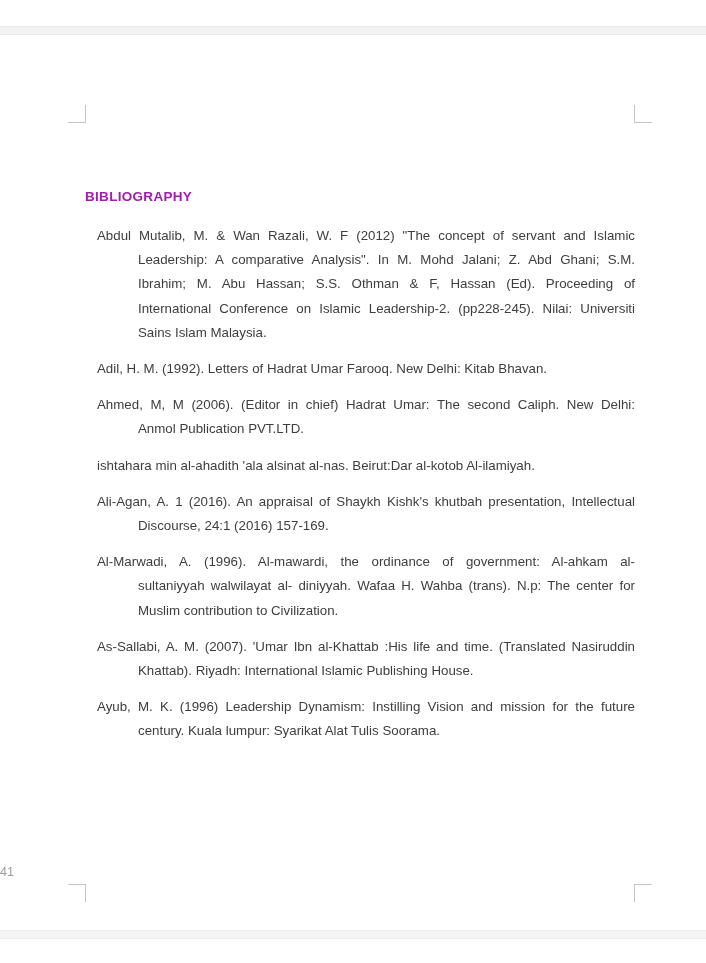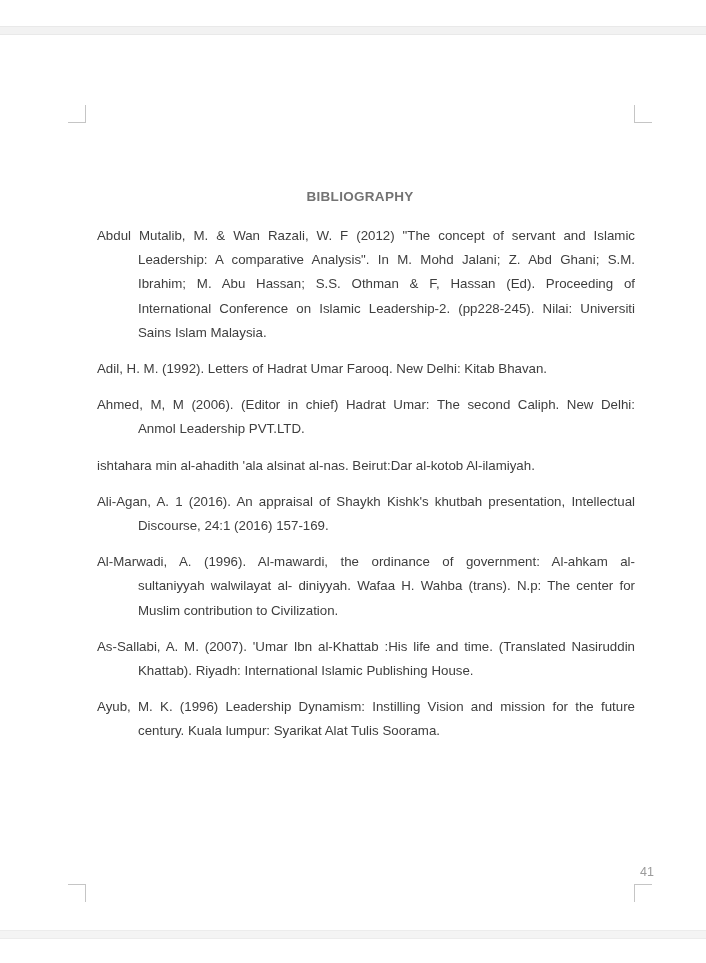--- a/index.html
+++ b/index.html
@@ -34,25 +34,24 @@
   .mark.tl { left: 68px;  top: 105px; border-right: 1px solid #c5c5c5; border-bottom: 1px solid #c5c5c5; }
   .mark.tr { left: 634px; top: 105px; border-left: 1px solid #c5c5c5;  border-bottom: 1px solid #c5c5c5; }
   .mark.bl { left: 68px;  top: 884px; border-right: 1px solid #c5c5c5; border-top: 1px solid #c5c5c5; }
   .mark.br { left: 634px; top: 884px; border-left: 1px solid #c5c5c5;  border-top: 1px solid #c5c5c5; }
 
   .heading {
     position: absolute;
     left: 85px;
     top: 190px;
     width: 550px;
-    text-align: center;
     font-size: 13.5px;
     font-weight: bold;
     letter-spacing: 0.3px;
-    color: #737373;
+    color: #a21caf;
     line-height: 14px;
   }
 
   .entries {
     position: absolute;
     left: 85px;
     top: 224px;
     width: 550px;
     font-size: 13.3px;
     line-height: 24.2px;
@@ -64,21 +63,21 @@
     text-align: justify;
   }
   .entry .line:first-child { padding-left: 0; }
   .entry .line.just { text-align-last: justify; }
 
   .page-number {
     position: absolute;
     left: 0;
     top: 865px;
     width: 654px;
-    text-align: right;
+    text-align: left;
     font-size: 12.5px;
     color: #9b9b9b;
     line-height: 14px;
   }
 </style>
 </head>
 <body>
 
 <div class="page">
 
@@ -97,21 +96,21 @@
         <div class="line just">Leadership: A comparative Analysis". In M. Mohd Jalani; Z. Abd Ghani; S.M.</div>
         <div class="line just">Ibrahim; M. Abu Hassan; S.S. Othman &amp; F, Hassan (Ed). Proceeding of</div>
         <div class="line just">International Conference on Islamic Leadership-2. (pp228-245). Nilai: Universiti</div>
         <div class="line">Sains Islam Malaysia.</div>
       </div>
       <div class="entry">
         <div class="line">Adil, H. M. (1992). Letters of Hadrat Umar Farooq. New Delhi: Kitab Bhavan.</div>
       </div>
       <div class="entry">
         <div class="line just">Ahmed, M, M (2006). (Editor in chief) Hadrat Umar: The second Caliph. New Delhi:</div>
-        <div class="line">Anmol Leadership PVT.LTD.</div>
+        <div class="line">Anmol Publication PVT.LTD.</div>
       </div>
       <div class="entry">
         <div class="line">ishtahara min al-ahadith 'ala alsinat al-nas. Beirut:Dar al-kotob Al-ilamiyah.</div>
       </div>
       <div class="entry">
         <div class="line just">Ali-Agan, A. 1 (2016). An appraisal of Shaykh Kishk's khutbah presentation, Intellectual</div>
         <div class="line">Discourse, 24:1 (2016) 157-169.</div>
       </div>
       <div class="entry">
         <div class="line just">Al-Marwadi, A. (1996). Al-mawardi, the ordinance of government: Al-ahkam al-</div>

